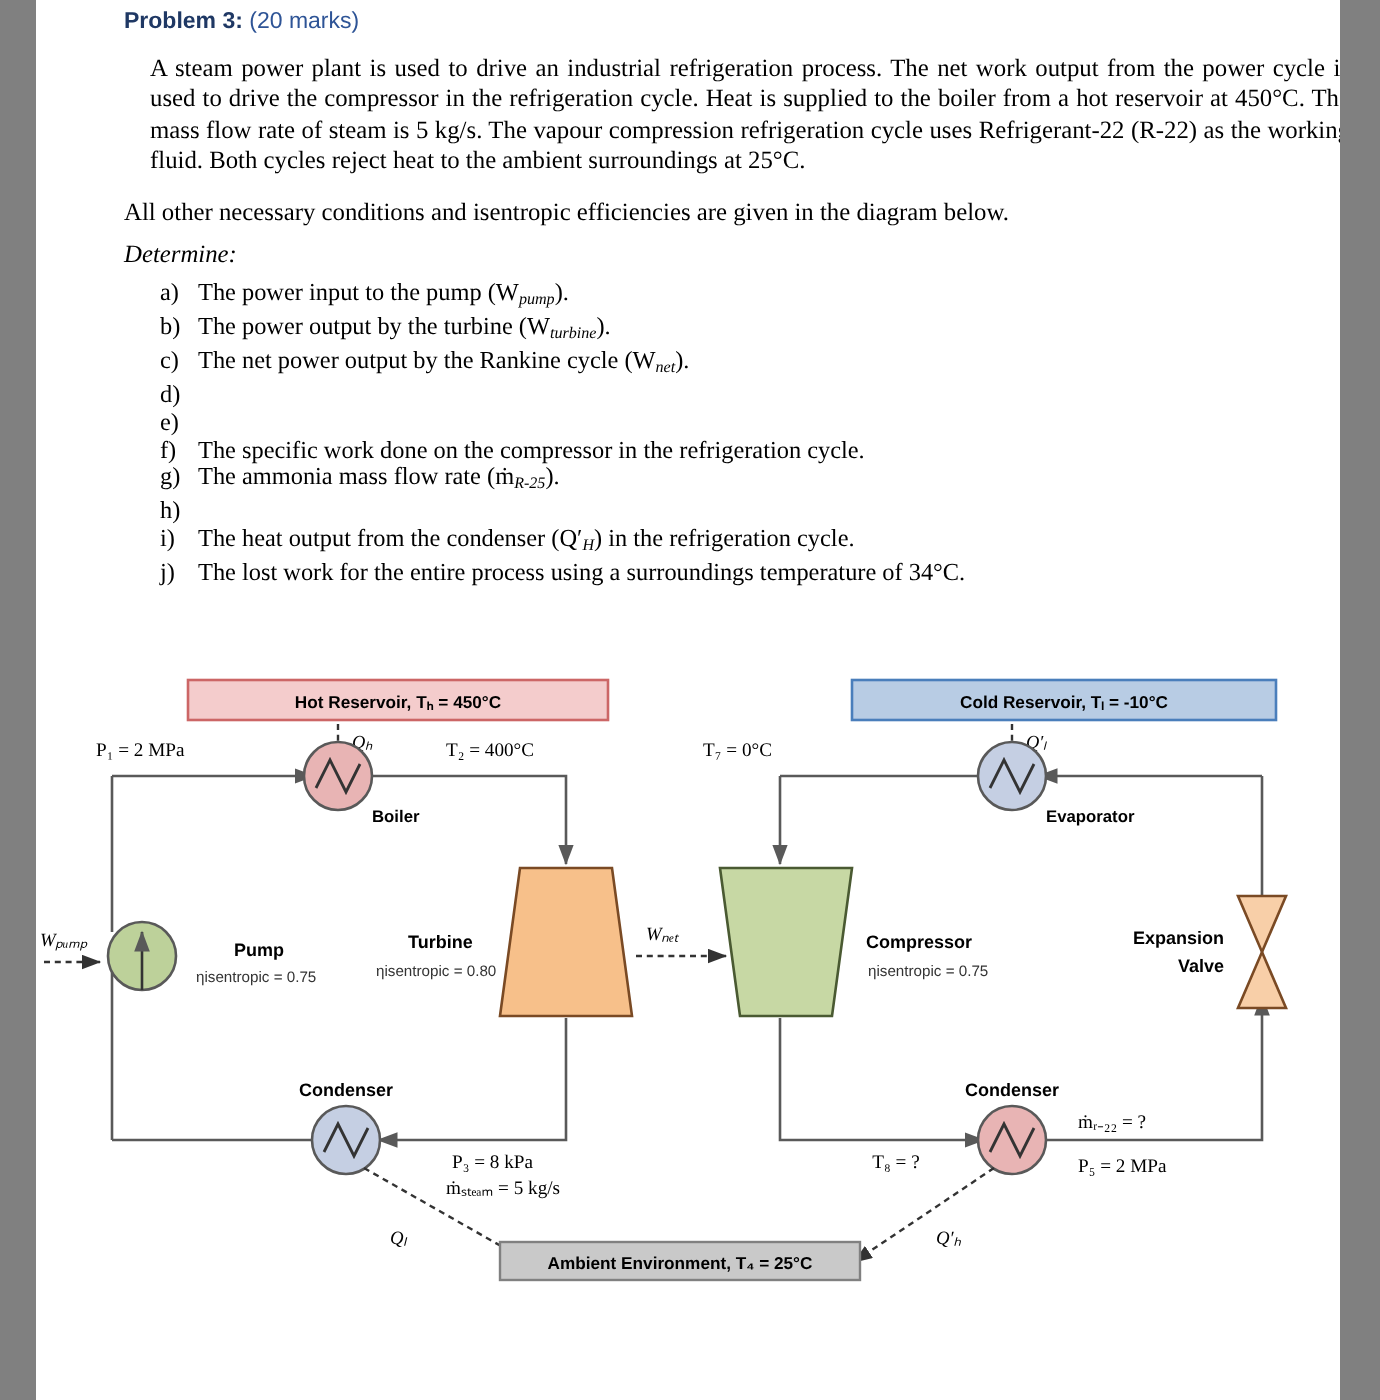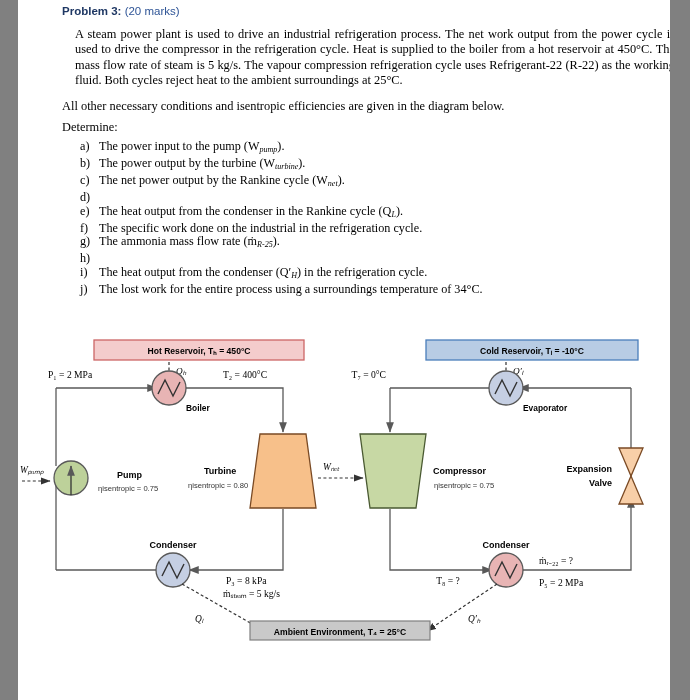--- a/index.html
+++ b/index.html
@@ -25,21 +25,21 @@
   .prob-head .num{font-weight:bold;color:#1f3864;}
   .prob-head .marks{color:#2e5496;}
 
   .para{
     position:absolute;
     font-size:12.4px;line-height:15.3px;
     color:#000;text-align:justify;
   }
   #para1{left:44px;top:27px;width:600px;margin-left:13px;}
   #para2{left:44px;top:99px;width:600px;}
-  #determine{left:44px;top:120px;width:600px;}
+  #determine{left:44px;top:120px;width:600px;font-style:italic;}
 
   .list{
     position:absolute;left:62px;top:140px;width:580px;
     font-size:12.2px;line-height:13.9px;
   }
   .li{display:flex;}
   .li .mark{width:19px;flex:none;}
   sub{font-size:0.66em;vertical-align:-0.25em;}
   .it{font-style:italic;}
 
@@ -79,25 +79,24 @@
         </div>
         <div class="li">
           <span class="mark">c)</span>
           <span>The net power output by the Rankine cycle (W<sub class="it">net</sub>).</span>
         </div>
         <div class="li">
           <span class="mark">d)</span>
         </div>
         <div class="li">
           <span class="mark">e)</span>
-          <span>The heat output from the condenser in the Rankine cycle (Q<sub class="it">L</sub>).</span>
         </div>
         <div class="li">
           <span class="mark">f)</span>
-          <span>The specific work done on the industrial in the refrigeration cycle.</span>
+          <span>The specific work done on the compressor in the refrigeration cycle.</span>
         </div>
         <div class="li">
           <span class="mark">g)</span>
           <span>The ammonia mass flow rate (ṁ<sub class="it">R-25</sub>).</span>
         </div>
         <div class="li">
           <span class="mark">h)</span>
         </div>
         <div class="li">
           <span class="mark">i)</span>

